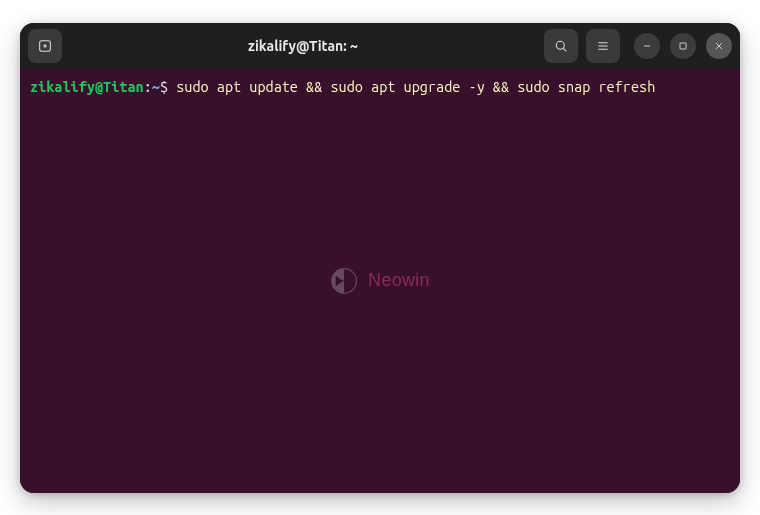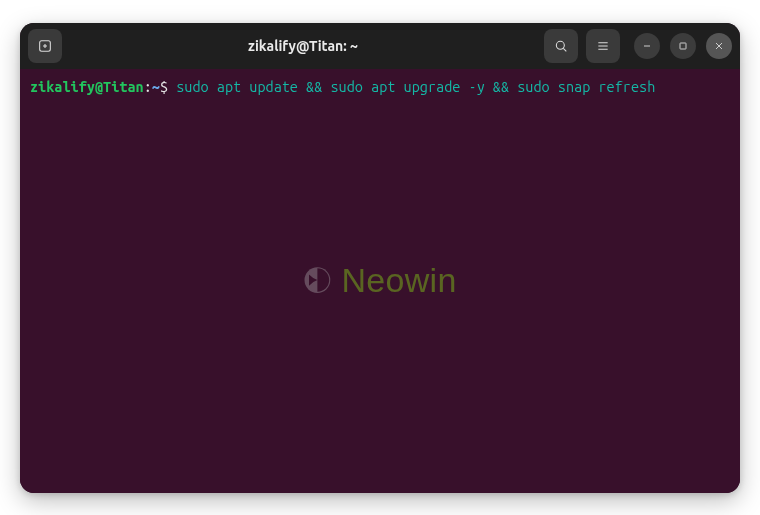--- a/index.html
+++ b/index.html
@@ -116,36 +116,36 @@
       color: #e6e6e6;
     }
     .prompt-path {
       color: #6aa8e8;
       font-weight: 600;
     }
     .prompt-dollar {
       color: #e6e6e6;
     }
     .prompt-cmd {
-      color: #14b8a6;
+      color: #fef9c3;
     }
     .watermark {
       position: absolute;
       top: 50%;
       left: 50%;
       transform: translate(-50%, -50%);
       display: flex;
       align-items: center;
       gap: 10px;
       opacity: 0.45;
       pointer-events: none;
     }
     .watermark-text {
-      color: #84cc16;
-      font-size: 34px;
+      color: #ec4899;
+      font-size: 18px;
       font-weight: 400;
       font-family: 'Segoe UI', Arial, sans-serif;
       letter-spacing: 0.3px;
     }
     .watermark svg {
       width: 28px;
       height: 28px;
     }
   </style>
 </head>

